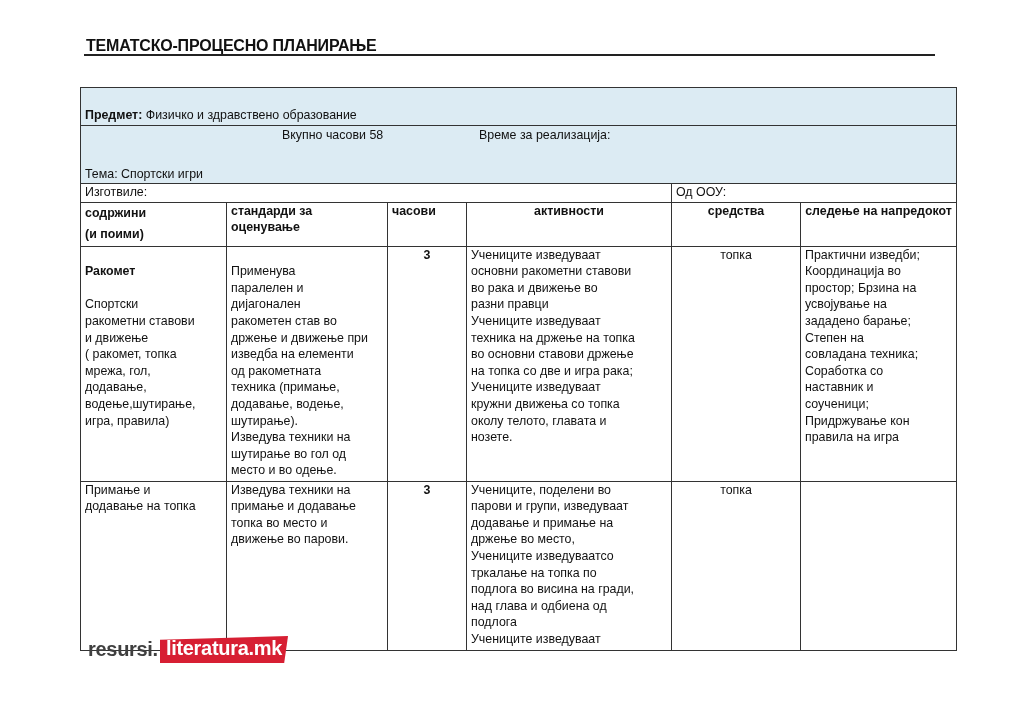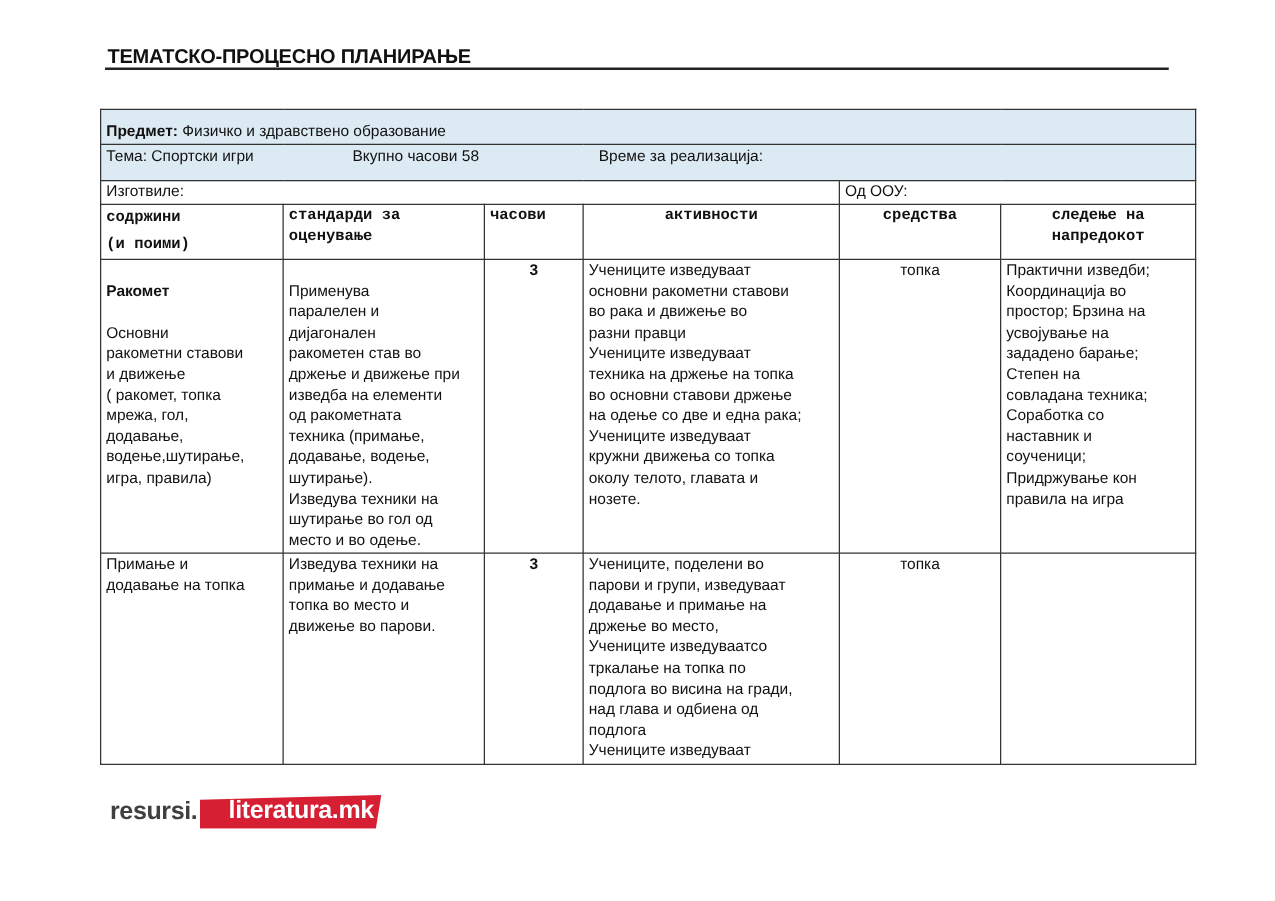--- a/index.html
+++ b/index.html
@@ -6,39 +6,39 @@
   body { width: 1020px; height: 721px; position: relative; overflow: hidden;
          font-family: "Liberation Sans", sans-serif; color: #111; }
   .doc-header { position: absolute; left: 86px; top: 37px; font-size: 16px; font-weight: bold;
                 letter-spacing: -0.2px; color: #111; }
   .header-rule { position: absolute; left: 84px; top: 54px; width: 851px; height: 2px; background: #222; }
 
   .plan-table { position: absolute; left: 80px; top: 87px; width: 876px; border-collapse: collapse;
                 table-layout: fixed; font-size: 12.4px; line-height: 16.6px; }
   .plan-table td { border: 1px solid #333; vertical-align: top; padding: 0 4px; }
   .plan-table .blue { background: #dcebf3; }
-  .row-subject td { height: 18px; padding-top: 9px; margin-top: 48px; }
+  .row-subject td { height: 18px; padding-top: 19px; margin-top: 48px; }
   .row-theme td { height: 27px; padding-top: 1px; }
   .row-prep td { height: 18px; }
   .row-adapt td { height: 19px; }
-  .row-colhead td { height: 43px; font-weight: bold; font-family: Liberation Mono, monospace; }
+  .row-colhead td { height: 43px; font-weight: bold; }
   .row-1 td { height: 234px; }
   .row-2 td { height: 168px; }
   .c { text-align: center; }
   .theme-line { display: flex; }
-  .theme-line span:nth-child(1) { width: 197px; }
+  .theme-line span:nth-child(1) { width: 197px; margin-top: 39px; }
   .theme-line span:nth-child(2) { width: 197px; }
   .bold { font-weight: bold; }
   .line { display: block; }
   .gap { display: block; height: 16.6px; }
   .colhead-2 { line-height: 21px; }
 
   .logo { position: absolute; left: 88px; top: 636px; display: flex; align-items: center; }
   .logo-grey { font-size: 20px; color: #404040; font-weight: bold; letter-spacing: -0.3px; }
-  .logo-red { position: relative; margin-left: 2px; padding: 1px 6px 3px 23px; color: #fff;
+  .logo-red { position: relative; margin-left: 2px; padding: 1px 6px 3px 6px; color: #fff;
               font-size: 20px; font-weight: bold; letter-spacing: -0.3px; background: #d71f33;
               clip-path: polygon(0 14%, 100% 0, 97% 100%, 0 100%); }
 </style>
 </head>
 <body>
 
 <div class="doc-header">ТЕМАТСКО-ПРОЦЕСНО ПЛАНИРАЊЕ</div>
 <div class="header-rule"></div>
 
 <table class="plan-table">
@@ -80,21 +80,21 @@
     <td class="c">активности</td>
     <td class="c">средства</td>
     <td class="c">следење на напредокот</td>
   </tr>
   <tr class="row-1">
     <td>
       <span class="gap"></span>
       <span class="line bold">Ракомет</span>
       <span class="gap"></span>
       <div>
-            <span class="line">Основни</span>
+            <span class="line">Спортски</span>
             <span class="line">ракометни ставови</span>
             <span class="line">и движење</span>
             <span class="line">( ракомет, топка</span>
             <span class="line">мрежа, гол,</span>
             <span class="line">додавање,</span>
             <span class="line">водење,шутирање,</span>
             <span class="line">игра, правила)</span>
           </div>
     </td>
     <td>
@@ -117,21 +117,21 @@
     </td>
     <td class="c bold">3</td>
     <td>
           <span class="line">Учениците изведуваат</span>
           <span class="line">основни ракометни ставови</span>
           <span class="line">во рака и движење во</span>
           <span class="line">разни правци</span>
           <span class="line">Учениците изведуваат</span>
           <span class="line">техника на држење на топка</span>
           <span class="line">во основни ставови држење</span>
-          <span class="line">на одење со две и една рака;</span>
+          <span class="line">на топка со две и игра рака;</span>
           <span class="line">Учениците изведуваат</span>
           <span class="line">кружни движења со топка</span>
           <span class="line">околу телото, главата и</span>
           <span class="line">нозете.</span>
         </td>
     <td class="c">топка</td>
     <td>
           <span class="line">Практични изведби;</span>
           <span class="line">Координација во</span>
           <span class="line">простор; Брзина на</span>

